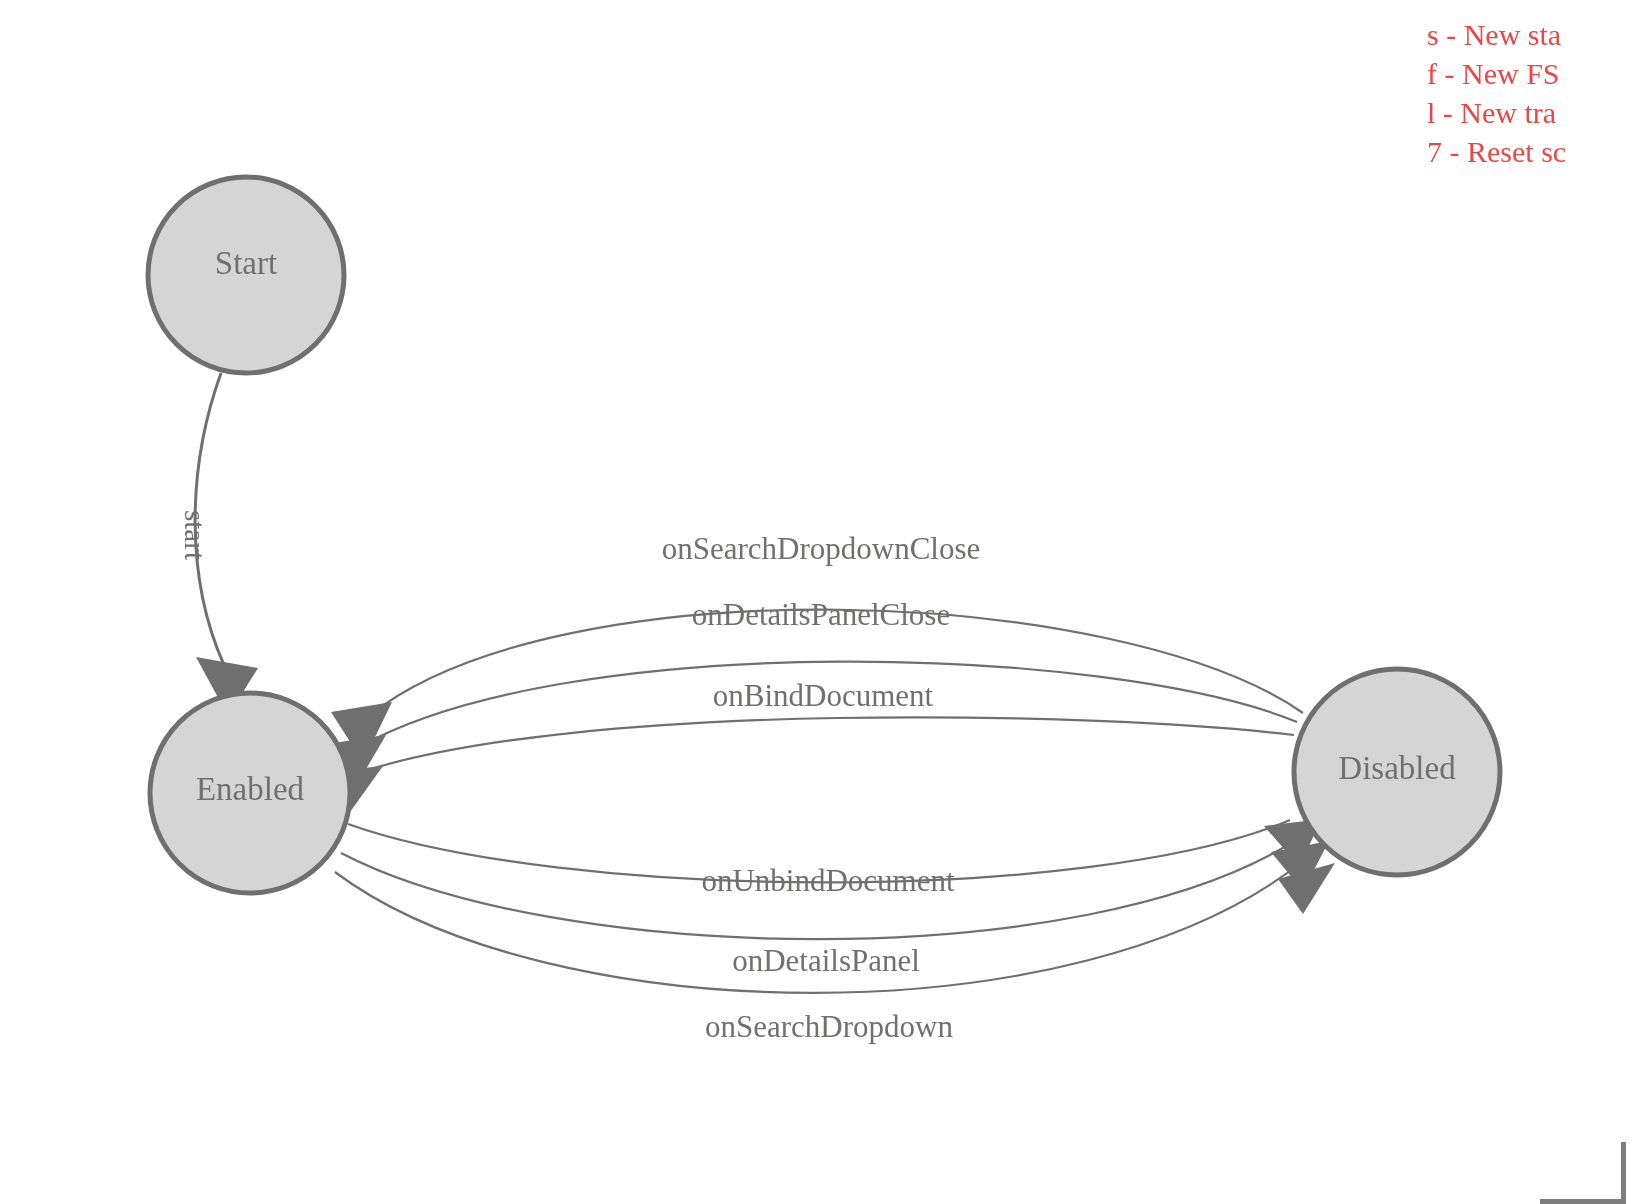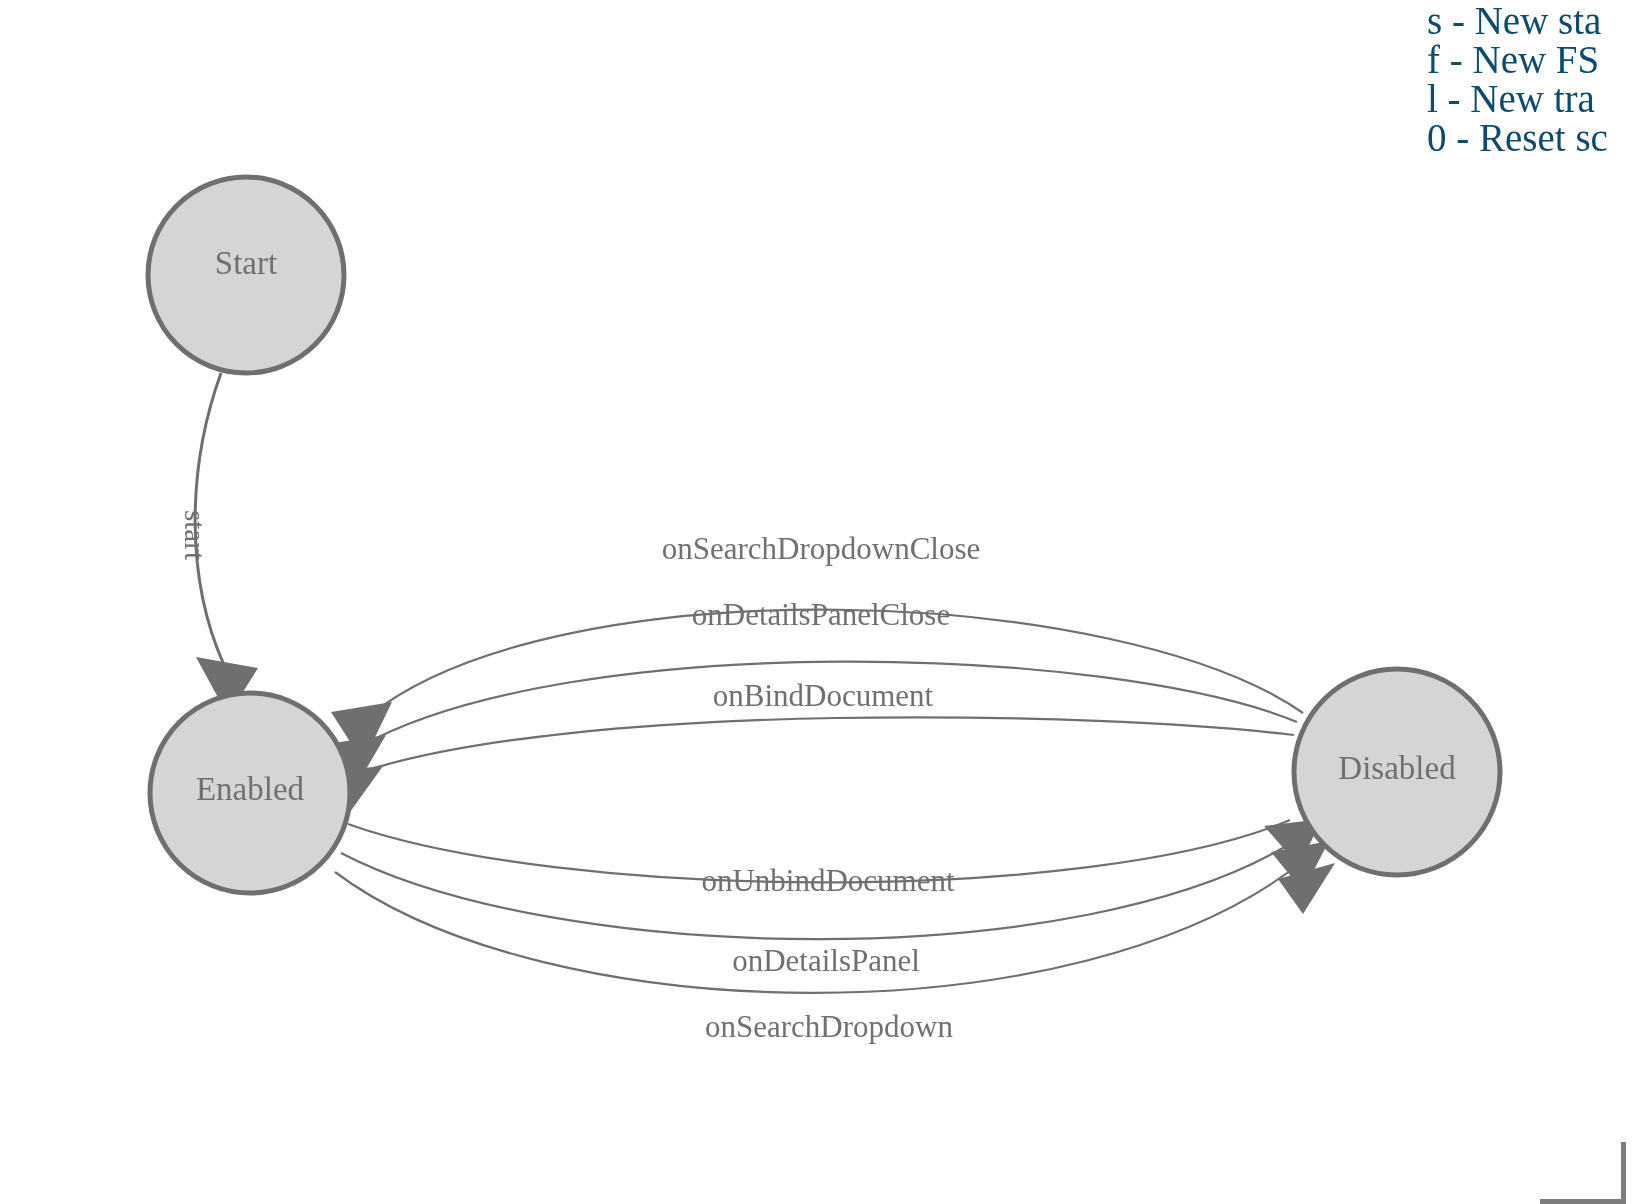--- a/index.html
+++ b/index.html
@@ -62,25 +62,25 @@
     text-anchor: middle;
     dominant-baseline: middle;
   }
   .help-text {
     position: absolute;
     top: 0px;
     left: 1427px;
     width: 205px;
     overflow: hidden;
     white-space: nowrap;
-    color: #0c4a6e;
+    color: #ef4444;
     font-family: "Liberation Serif", "DejaVu Serif", serif;
-    font-size: 39px;
+    font-size: 30px;
     line-height: 39px;
-    padding-top: 1px;
+    padding-top: 15px;
   }
   .help-line {
     white-space: nowrap;
   }
   .corner-mark {
     position: absolute;
     right: 0px;
     bottom: 0px;
     width: 92px;
     height: 62px;
@@ -172,21 +172,21 @@
     <text class="edge-label" x="826" y="964">onDetailsPanel</text>
 
     <text class="edge-label" x="829" y="1030">onSearchDropdown</text>
 
   </svg>
 
   <div class="help-text">
     <div class="help-line">s - New sta</div>
     <div class="help-line">f - New FS</div>
     <div class="help-line">l - New tra</div>
-    <div class="help-line">0 - Reset sc</div>
+    <div class="help-line">7 - Reset sc</div>
   </div>
 
   <div class="corner-mark">
     <div class="vbar"></div>
     <div class="hbar"></div>
   </div>
 
 </div>
 
 </body></html>

